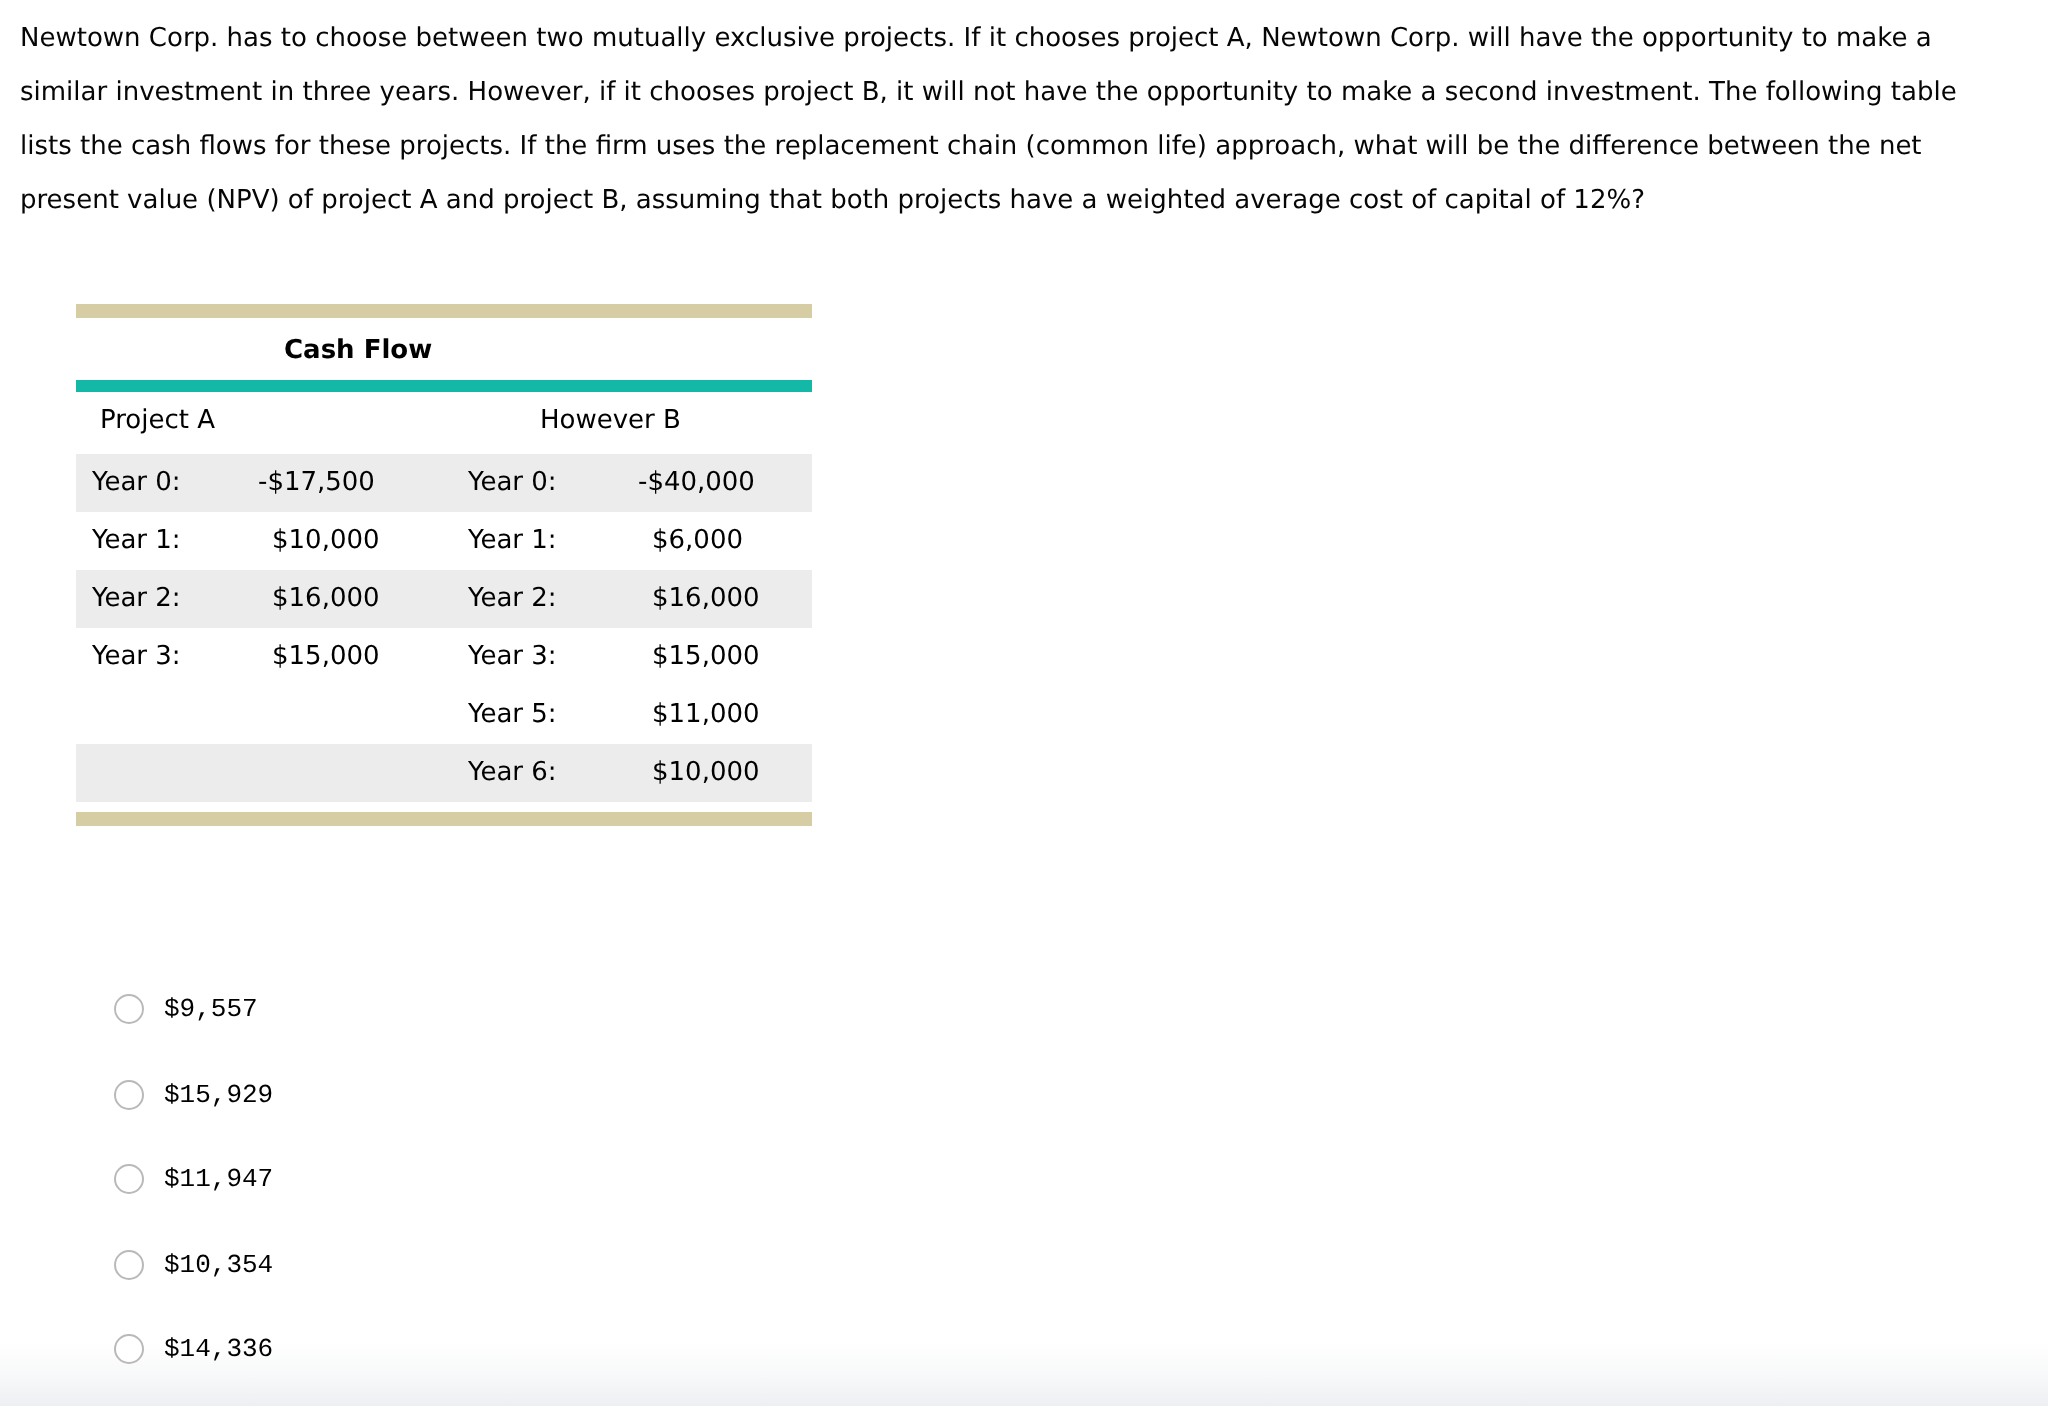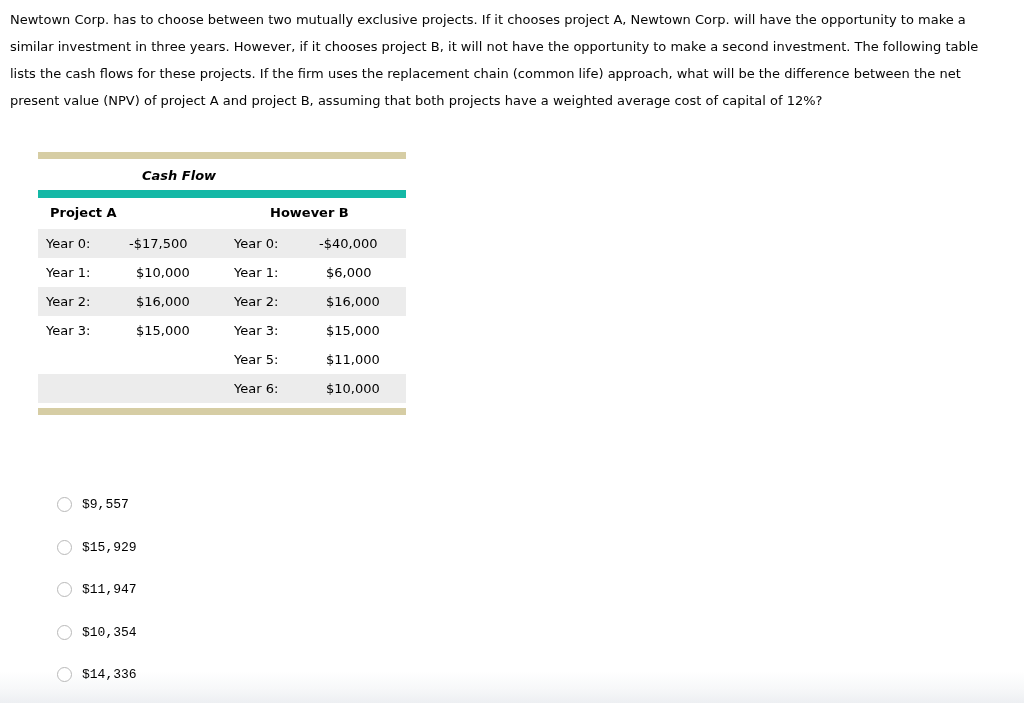--- a/index.html
+++ b/index.html
@@ -30,29 +30,28 @@
     left: 38px;
     top: 152px;
     width: 368px;
     font-size: 13px;
     line-height: 16px;
     color: #000;
   }
   .bar { height: 7px; background: var(--accent, #d6cda4); }
   .cf-title-row {
     padding: 9px 0 6px 104px;
-    border-bottom: 8px solid #14b8a6;
+    border-bottom: 6px solid #14b8a6;
     font-weight: bold;
-    font-style: italic;
   }
   .cf-head-row {
     display: grid;
     grid-template-columns: 90px 98px 92px 1fr;
     padding: 7px 0 8px 12px;
-    font-weight: bold;
+    font-weight: normal;
     gap: 16px;
   }
   .col-a { grid-column: 1 / 3; }
   .col-b { grid-column: 3 / 5; }
   .cf-row {
     display: grid;
     grid-template-columns: 90px 98px 92px 1fr;
     height: 29px;
     align-items: center;
     padding-left: 8px;

